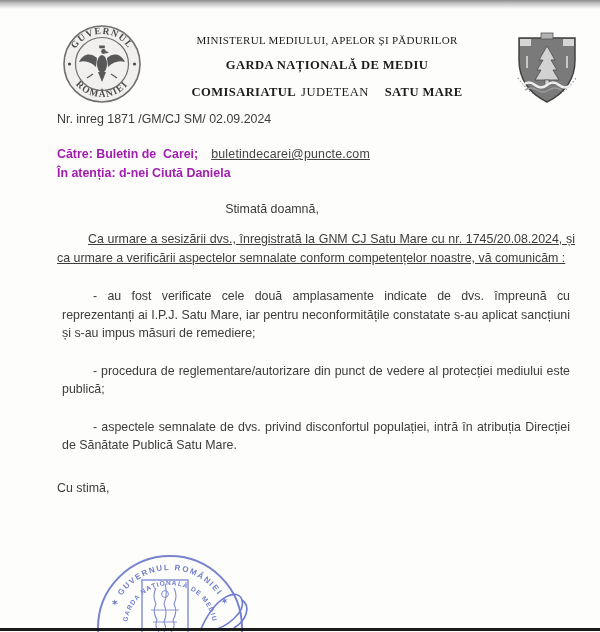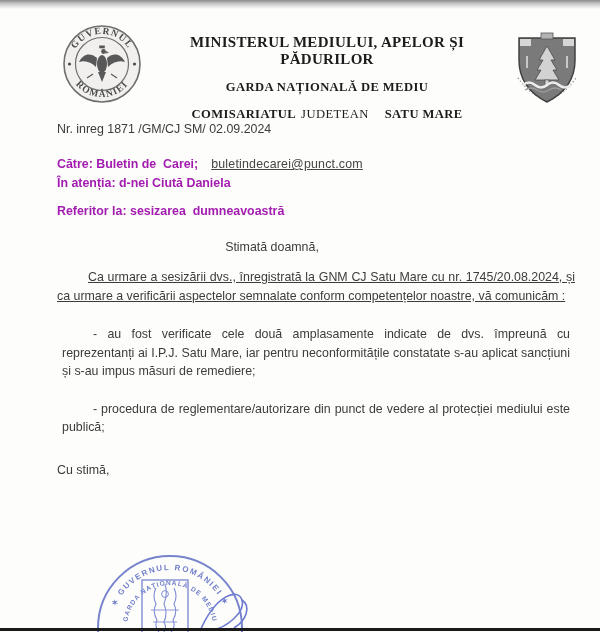--- a/index.html
+++ b/index.html
@@ -7,21 +7,21 @@
     position:relative;width:600px;height:632px;margin:0 auto;
     background:#fdfdfb;overflow:hidden;
     font-family:"Liberation Sans","DejaVu Sans",sans-serif;
     color:#3c3c3c;font-size:12.4px;
   }
   .top-band{height:9px;background:linear-gradient(180deg,#8c8c8c 0%,#c6c6c6 40%,#fdfdfb 100%);}
   .bottom-line{position:absolute;left:0;right:0;bottom:1px;height:3px;background:#1a1a1a;}
   .header{display:flex;align-items:flex-start;padding:15px 18px 0 62px;}
   .seal-svg{display:block;flex:0 0 auto;}
   .head-text{flex:1 1 auto;text-align:center;font-family:"Liberation Serif","DejaVu Serif",serif;color:#1c1c1c;padding-top:10px;}
-  .h1{font-weight:700;font-size:15px;letter-spacing:.3px;white-space:pre-wrap;text-align:center;}
+  .h1{font-weight:400;font-size:11px;letter-spacing:.3px;white-space:pre-wrap;text-align:center;}
   .h2{font-weight:700;font-size:12.6px;margin-top:12px;letter-spacing:.4px;}
   .h3{font-weight:700;font-size:12.6px;margin-top:12px;letter-spacing:.4px;}
   .h3 .reg{font-weight:400;margin-left:5px;text-align:center;}
   .h3 .city{margin-left:16px;}
   .shield-svg{display:block;flex:0 0 auto;margin-top:2px;}
   .letter{padding:0 25px 0 57px;}
   .ref{margin:16px 0 0 4px;}
   .line{margin:0;}
   .to{margin-top:21px;}
   .att{margin-top:5px;}
@@ -90,34 +90,33 @@
       <rect x="54" y="30" width="2" height="12" fill="#c8c8c8"></rect>
       <path d="M 11,59 Q 17,54 23,59 T 35,59 T 47,59 T 59,59" fill="none" stroke="#ececec" stroke-width="2.6"></path>
       <path d="M 13,64 Q 19,60 25,64 T 37,64 T 49,64" fill="none" stroke="#9d9d9d" stroke-width="1.4"></path>
     </svg>
   </div>
 
   <div class="letter">
     <p class="line ref">Nr. inreg 1871 /GM/CJ SM/ 02.09.2024</p>
 
     <p class="line to"><span class="b">Către:</span>
-      <span class="b pre">Buletin de  Carei;</span><span class="email">buletindecarei@punct.com</span></p>
+      <span class="b pre">Buletin de  Carei;</span><span class="email">buletindecarei@puncte.com</span></p>
 
     <p class="line att"><span class="b">În atenția:</span>
       <span class="b pre">d-nei Ciută Daniela</span></p>
 
-    <p class="line subj"><span class="b">Referitor la:</span>
-      <span class="b pre">sesizarea  dumneavoastră</span></p>
 
     <p class="line salut">Stimată doamnă,</p>
 
     <p class="intro">Ca urmare a sesizării dvs., înregistrată la GNM CJ Satu Mare cu nr. 1745/20.08.2024,  și ca urmare a verificării aspectelor semnalate conform competențelor noastre, vă comunicăm :</p>
 
     <p class="para">- au fost verificate cele două amplasamente indicate de dvs. împreună cu reprezentanți ai I.P.J. Satu Mare, iar pentru neconformitățile constatate s-au aplicat sancțiuni și s-au impus măsuri de remediere;</p>
     <p class="para">- procedura de reglementare/autorizare din punct de vedere al protecției mediului este publică;</p>
+    <p class="para">- aspectele semnalate de dvs. privind disconfortul populației, intră în atribuția Direcției de Sănătate Publică Satu Mare.</p>
 
     <p class="line closing">Cu stimă,</p>
 
   </div>
 
   <svg class="stamp-svg" width="212" height="82" viewBox="0 0 212 82">
     <defs>
       <path id="stampOuter" d="M 23.8,107 A 58,58 0 1 1 124.2,107"></path>
       <path id="stampInner" d="M 33.6,92.7 A 43,43 0 1 1 114.4,92.7"></path>
     </defs>

